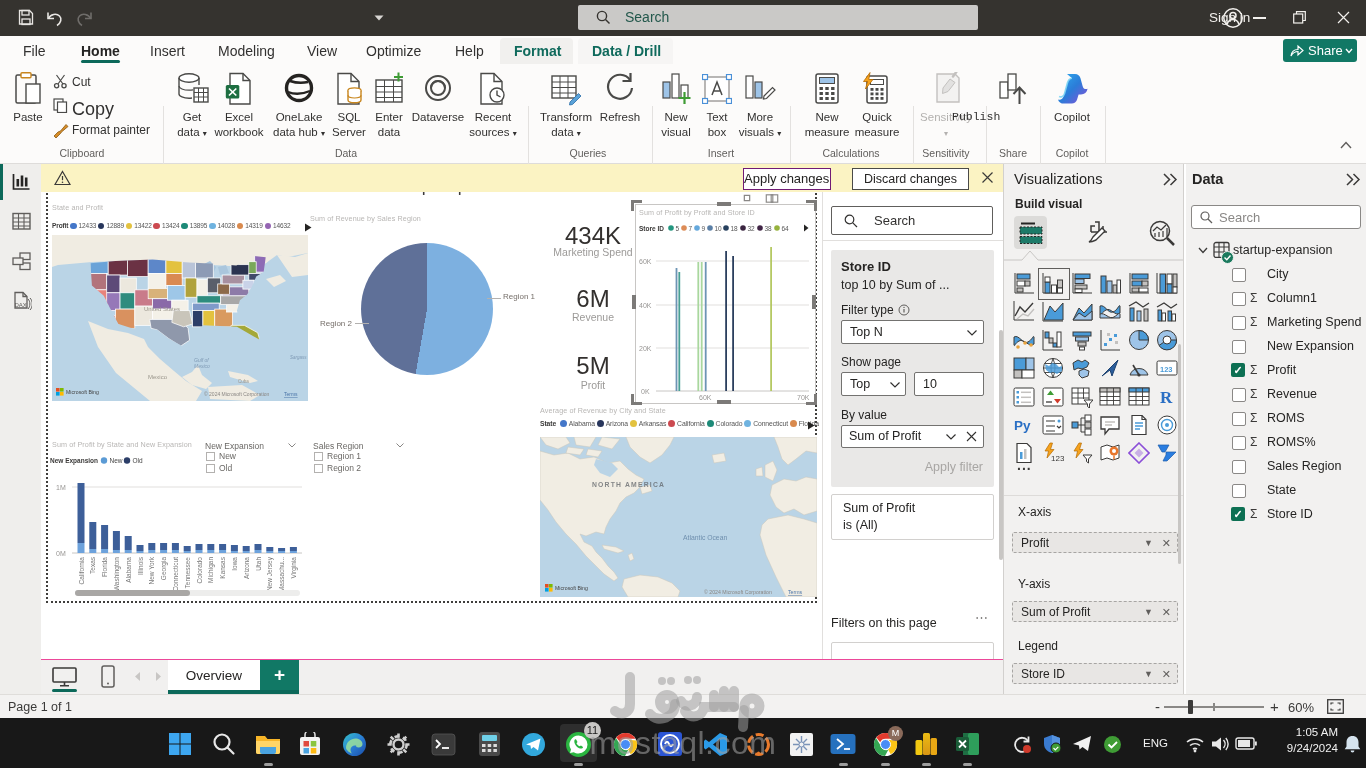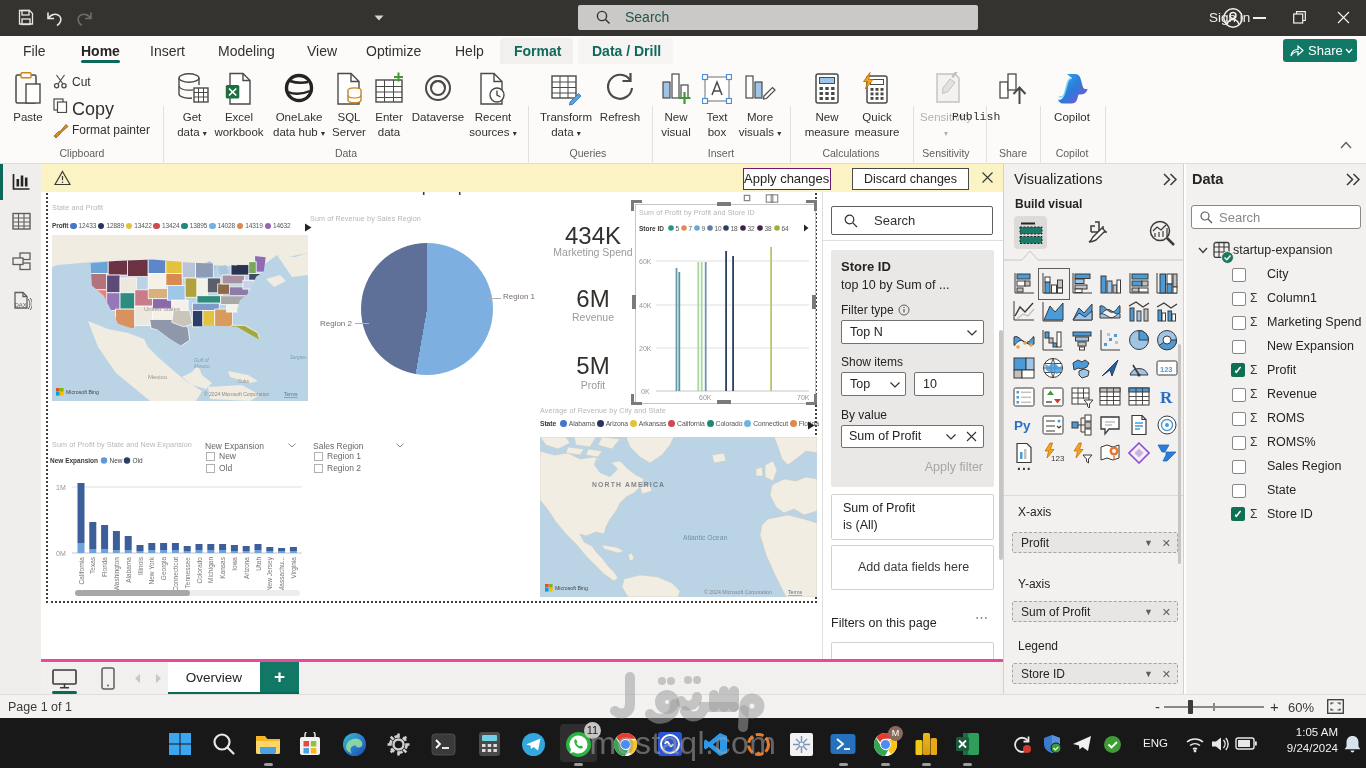--- a/index.html
+++ b/index.html
@@ -673,21 +673,21 @@
         <circle cx="6" cy="6" r="5" fill="none" stroke="#605e5c" stroke-width="1"></circle>
         <path d="M6 5 v3.4" stroke="#605e5c" stroke-width="1.2"></path>
         <circle cx="6" cy="3.4" r="0.7" fill="#605e5c"></circle>
       </svg>
     <div class="abs" style="left:10px;top:70px;width:143px;height:24px;background:#fff;border:1px solid #737270;border-radius:2px;box-sizing:border-box;">
       <div class="abs" style="left:8px;top:4px;font-size:12.5px;color:#252423;">Top N</div>
       <svg class="abs" style="left:125px;top:9px;" width="10" height="6" viewBox="0 0 10 6">
           <path d="M0.5 0.5 L5 5 L9.5 0.5" fill="none" stroke="#323130" stroke-width="1.2"></path>
         </svg>
     </div>
-    <div class="abs" style="left:10px;top:105px;font-size:12px;color:#252423;">Show items</div>
+    <div class="abs" style="left:10px;top:105px;font-size:12px;color:#252423;">Show page</div>
     <div class="abs" style="left:10px;top:122px;width:65px;height:24px;background:#fff;border:1px solid #737270;border-radius:2px;box-sizing:border-box;">
       <div class="abs" style="left:8px;top:4px;font-size:12.5px;color:#252423;">Top</div>
       <svg class="abs" style="left:48px;top:9px;" width="10" height="6" viewBox="0 0 10 6">
           <path d="M0.5 0.5 L5 5 L9.5 0.5" fill="none" stroke="#323130" stroke-width="1.2"></path>
         </svg>
     </div>
     <div class="abs" style="left:83px;top:122px;width:70px;height:24px;background:#fff;border:1px solid #737270;border-radius:2px;box-sizing:border-box;">
       <div class="abs" style="left:8px;top:4px;font-size:12.5px;color:#252423;">10</div>
     </div>
     <div class="abs" style="left:10px;top:158px;font-size:12px;color:#252423;">By value</div>
@@ -701,23 +701,20 @@
         </svg>
     </div>
     <div class="abs" style="left:0;top:210px;width:152px;font-size:12.5px;color:#a8a6a4;text-align:right;">Apply filter</div>
   </div>
 
   <div class="abs" style="left:8px;top:330px;width:163px;height:46px;background:#fff;border:1px solid #d2d0ce;border-radius:2px;box-sizing:border-box;">
     <div class="abs" style="left:11px;top:6px;font-size:12.5px;color:#252423;">Sum of Profit</div>
     <div class="abs" style="left:11px;top:23px;font-size:12.5px;color:#252423;">is (All)</div>
   </div>
 
-  <div class="abs" style="left:8px;top:381px;width:163px;height:45px;background:#fff;border:1px solid #d2d0ce;border-radius:2px;box-sizing:border-box;">
-    <div class="abs" style="left:0;top:14px;width:163px;font-size:12.5px;color:#3b3a39;text-align:center;">Add data fields here</div>
-  </div>
   <div class="abs" style="left:8px;top:452px;font-size:12.5px;color:#252423;">Filters on this page</div>
   <div class="abs" style="left:152px;top:446px;font-size:13px;color:#605e5c;letter-spacing:1px;">⋯</div>
   <div class="abs" style="left:8px;top:478px;width:163px;height:40px;background:#fff;border:1px solid #d2d0ce;border-radius:2px;box-sizing:border-box;"></div>
 
   <div class="abs" style="left:176px;top:166px;width:4px;height:230px;background:#c8c6c4;border-radius:2px;"></div>
 </div>
 
 <div class="abs" id="vizpane" style="left:1003px;top:164px;width:181px;height:530px;background:#f2f1f0;border-left:1px solid #d2d0ce;border-right:1px solid #d2d0ce;box-sizing:border-box;overflow:hidden;">
   <div class="abs" style="left:10px;top:7px;font-size:14.5px;font-weight:normal;color:#252423;">Visualizations</div>
   <svg class="abs" style="left:158px;top:9px;" width="16" height="13" viewBox="0 0 16 13">
@@ -1049,21 +1046,21 @@
     <path d="M8.5 6 v4.2" stroke="#3b3a39" stroke-width="1.2"></path>
     <circle cx="8.5" cy="12.3" r="0.8" fill="#3b3a39"></circle>
   </svg>
   <div class="abs" style="left:702px;top:4px;width:86px;height:20px;background:#fff;border:1px solid #701a75;font-size:13px;color:#252423;text-align:left;line-height:20px;white-space:nowrap;">Apply changes</div>
   <div class="abs" style="left:811px;top:4px;width:115px;height:20px;background:#fff;border:1px solid #4a4a48;font-size:12.5px;color:#252423;text-align:center;line-height:20px;white-space:nowrap;">Discard changes</div>
   <svg class="abs" style="left:940px;top:7px;" width="13" height="13" viewBox="0 0 13 13">
       <path d="M1.5 1.5 L11.5 11.5 M11.5 1.5 L1.5 11.5" stroke="#3b3a39" stroke-width="1.2"></path>
     </svg>
 </div>
 
-<div class="abs" id="tabbar" style="left:41px;top:659px;width:962px;height:35px;background:#f1f0ef;border-top:3px solid #ec4899;box-sizing:border-box;">
+<div class="abs" id="tabbar" style="left:41px;top:659px;width:962px;height:35px;background:#f1f0ef;border-top:1px solid #ec4899;box-sizing:border-box;">
   <svg class="abs" style="left:11px;top:7px;" width="25" height="20" viewBox="0 0 25 20">
     <rect x="1" y="1" width="23" height="14" rx="1" fill="none" stroke="#3b3a39" stroke-width="1.6"></rect>
     <path d="M12.5 15 v3 M8 18.8 h9" stroke="#3b3a39" stroke-width="1.6"></path>
   </svg>
   <div class="abs" style="left:11px;top:29px;width:25px;height:3px;background:#0c695a;border-radius:2px;"></div>
   <svg class="abs" style="left:60px;top:5px;" width="14" height="23" viewBox="0 0 14 23">
     <rect x="1" y="1" width="12" height="21" rx="2" fill="none" stroke="#605e5c" stroke-width="1.5"></rect>
     <circle cx="7" cy="18.5" r="1" fill="#605e5c"></circle>
   </svg>
   <svg class="abs" style="left:92px;top:11px;" width="8" height="11" viewBox="0 0 8 11">

